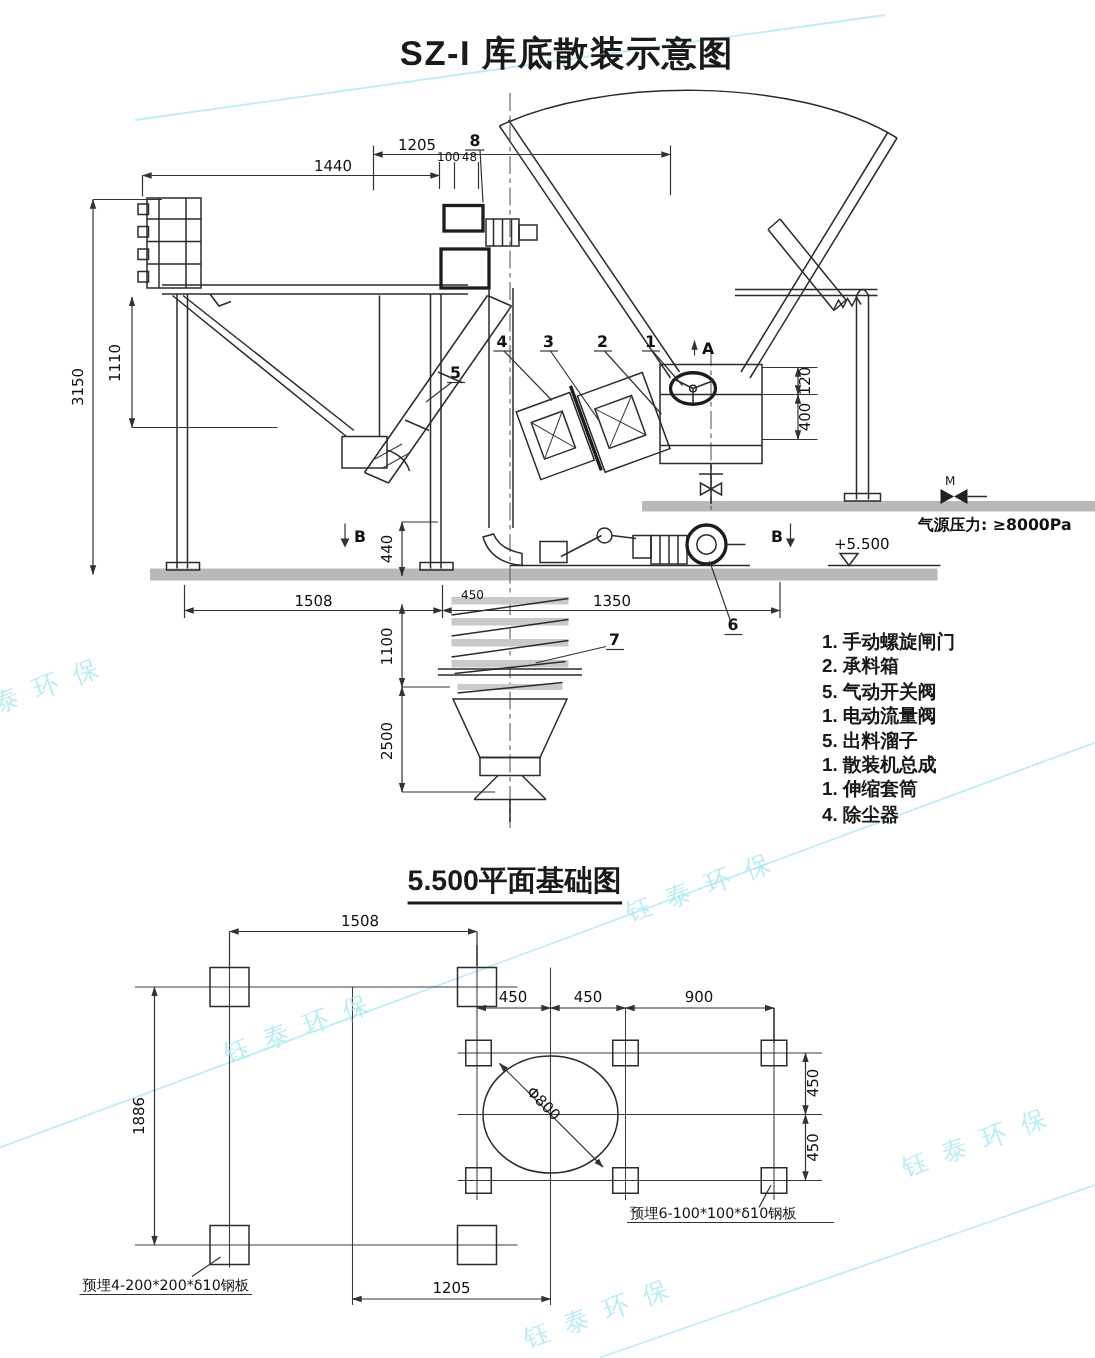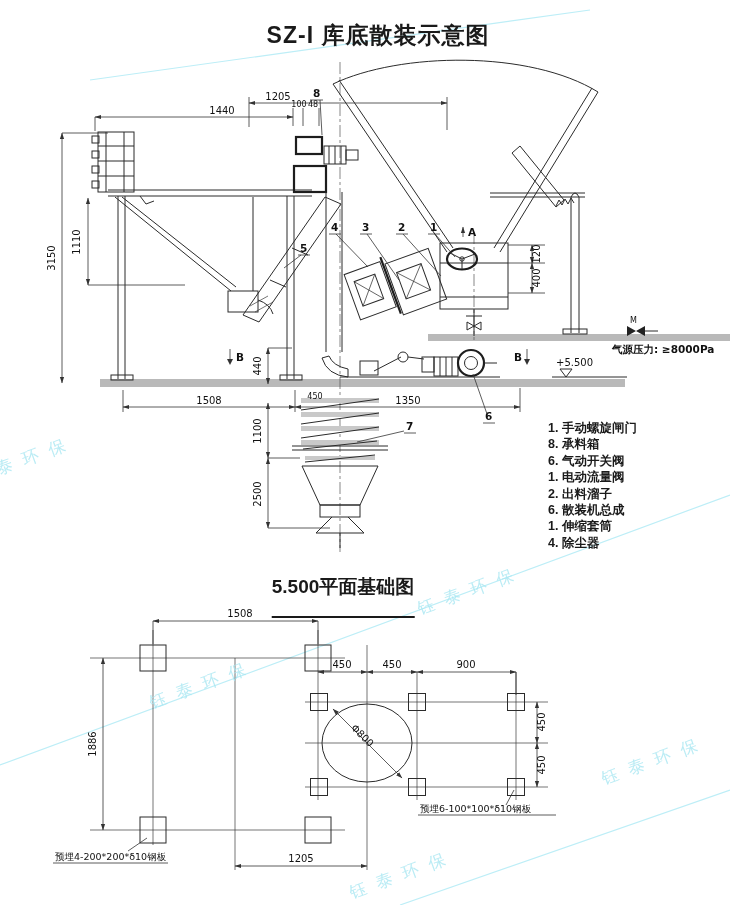--- a/index.html
+++ b/index.html
@@ -3,21 +3,21 @@
 <meta charset="utf-8">
 <style>
   html,body{margin:0;padding:0;background:#fff;}
   body{width:730px;height:905px;position:relative;overflow:hidden;
        font-family:"Liberation Sans",sans-serif;color:#1a1a1a;}
   .abs{position:absolute;}
   .main-title{left:378px;top:20px;transform:translateX(-50%);
       font-size:23px;font-weight:bold;letter-spacing:1px;white-space:nowrap;}
   .plan-title{left:343px;top:574px;transform:translateX(-50%);
       font-size:19px;font-weight:bold;border-bottom:2px solid #1a1a1a;
-      padding-bottom:16px;white-space:nowrap;}
+      padding-bottom:1px;white-space:nowrap;}
   .legend{left:508px;top:420px;font-size:12.5px;font-weight:600;
       line-height:16.4px;white-space:nowrap;margin-left:40px;}
   .wm{position:absolute;color:#a9e7f2;opacity:.8;font-size:17px;
       letter-spacing:11px;transform:rotate(-20deg);transform-origin:left center;
       white-space:nowrap;pointer-events:none;}
   svg{position:absolute;left:0;top:0;}
   .ln{stroke:#2b2b2b;stroke-width:1;fill:none;}
   .ln2{stroke:#1d1d1d;stroke-width:2.2;fill:none;}
   .thin{stroke:#3a3a3a;stroke-width:.7;fill:none;}
   .dim{stroke:#333;stroke-width:.8;fill:none;}
@@ -387,25 +387,25 @@
     <line class="dim" x1="53" y1="863" x2="168" y2="863"></line>
     <line class="dim" x1="128" y1="851" x2="147" y2="838"></line>
   </g>
 </svg>
 
 <div class="abs main-title">SZ-I 库底散装示意图</div>
 <div class="abs plan-title">5.500平面基础图</div>
 
 <div class="abs legend">
   <div>1. 手动螺旋闸门</div>
-  <div>8. 承料箱</div>
-  <div>6. 气动开关阀</div>
+  <div>2. 承料箱</div>
+  <div>5. 气动开关阀</div>
   <div>1. 电动流量阀</div>
-  <div>2. 出料溜子</div>
-  <div>6. 散装机总成</div>
+  <div>5. 出料溜子</div>
+  <div>1. 散装机总成</div>
   <div>1. 伸缩套筒</div>
   <div>4. 除尘器</div>
 </div>
 
 <div class="wm" style="left:-30px;top:468px;">钰泰环保</div>
 <div class="wm" style="left:150px;top:692px;">钰泰环保</div>
 <div class="wm" style="left:418px;top:598px;">钰泰环保</div>
 <div class="wm" style="left:602px;top:768px;">钰泰环保</div>
 <div class="wm" style="left:350px;top:882px;">钰泰环保</div>
 

